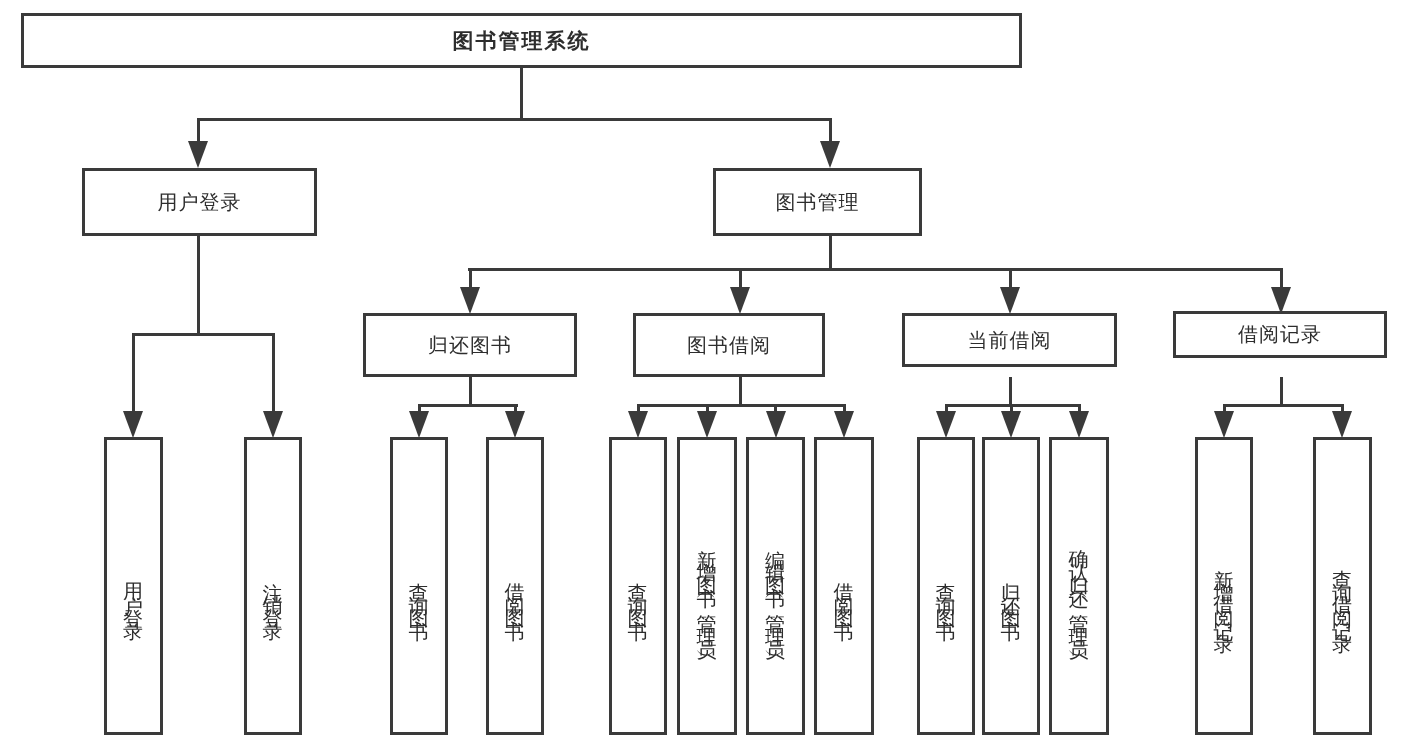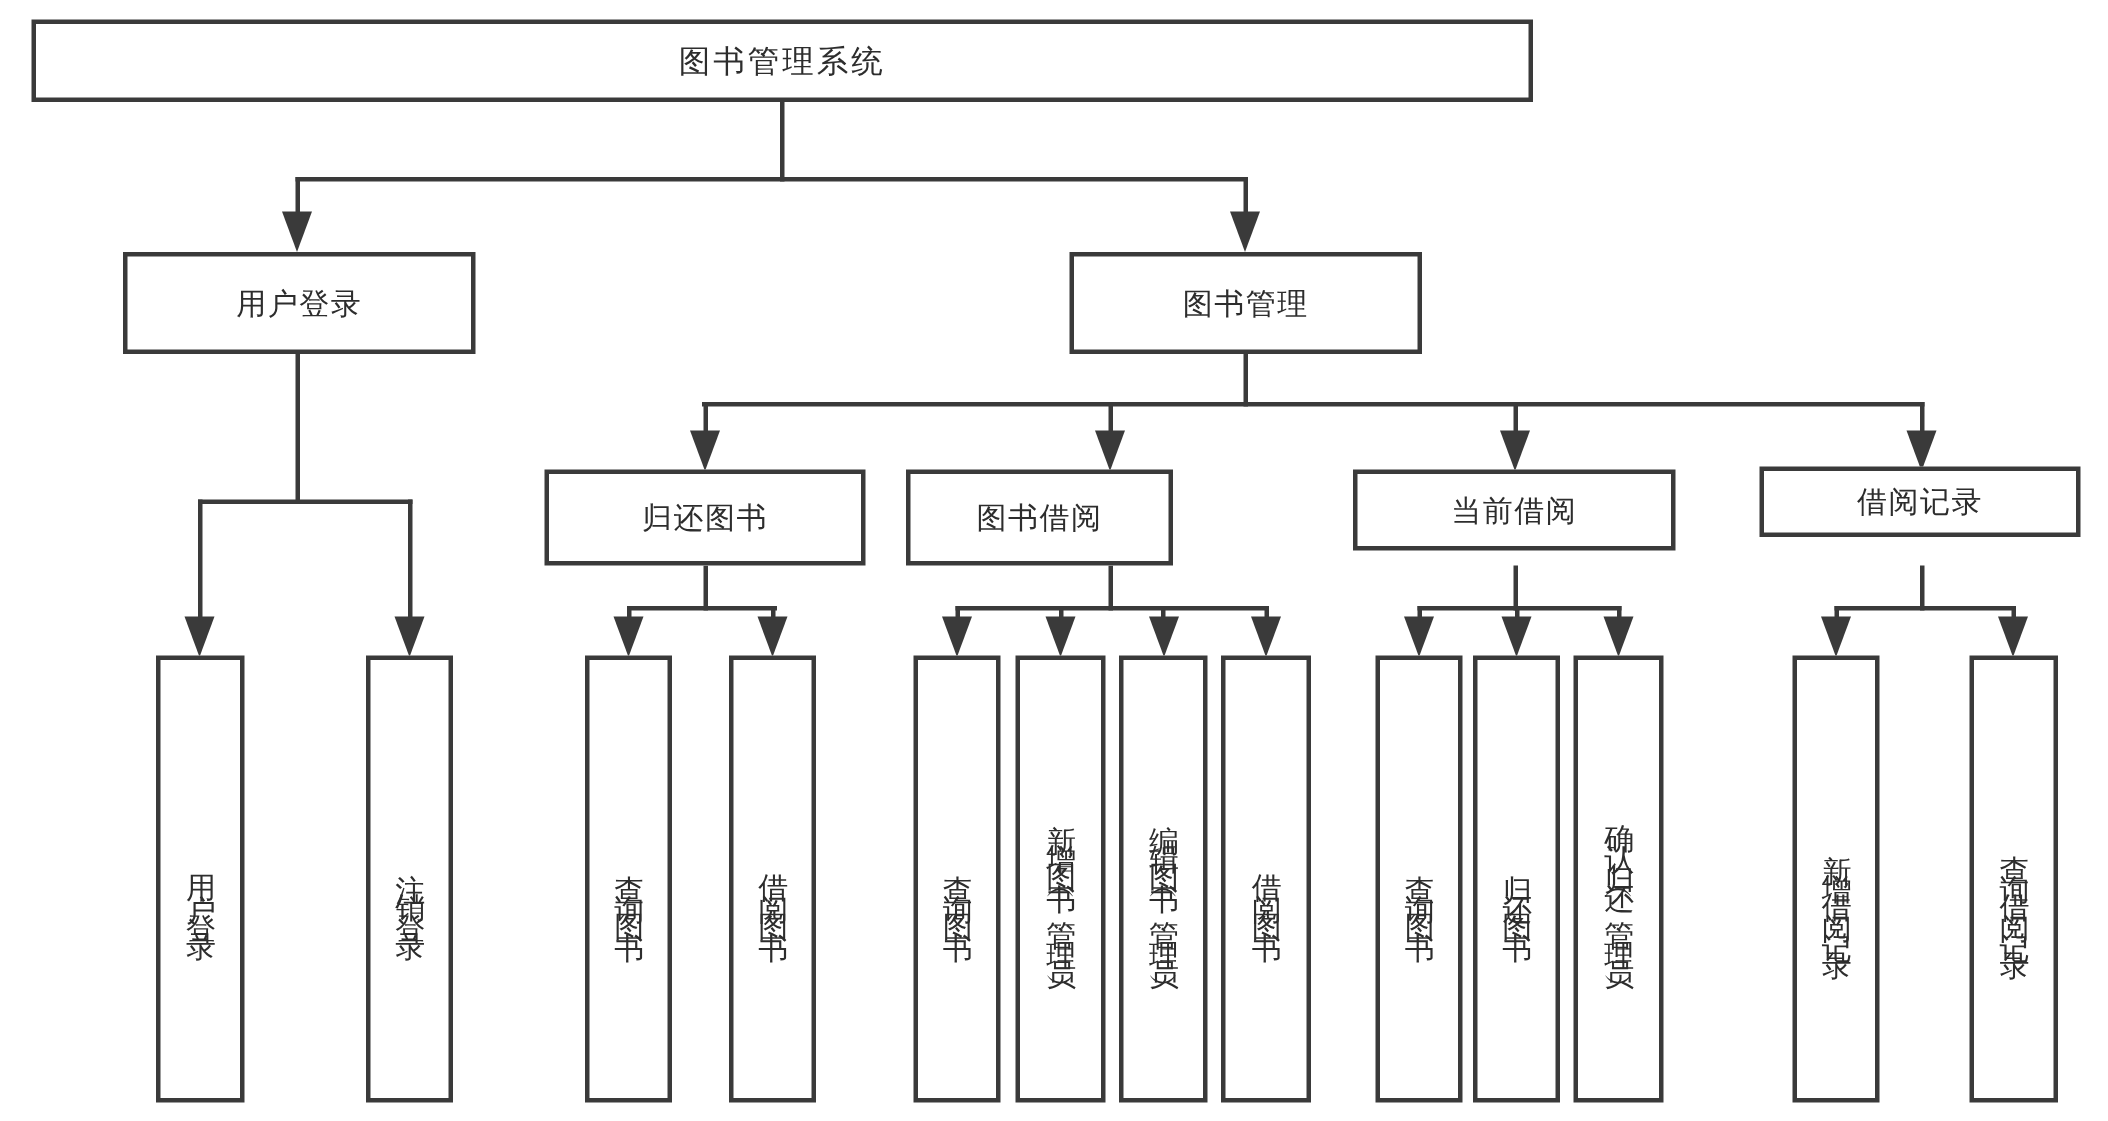--- a/index.html
+++ b/index.html
@@ -32,21 +32,21 @@
     border:3px solid var(--line);
     box-sizing:border-box;
     display:flex;align-items:center;justify-content:center;
   }
   .box .lbl{
     font-size:20px;
     color:var(--text);
     white-space:nowrap;
     letter-spacing:1px;
   }
-  .box.root .lbl{font-size:21px;letter-spacing:2px;}
+  .box.root .lbl{font-size:21px;letter-spacing:2px;font-weight:bold;}
   .vbox .lbl{
     writing-mode:vertical-lr;
     text-orientation:mixed;
     font-size:20px;
     line-height:1;
     letter-spacing:13px;
     margin-bottom:-13px;
     white-space:nowrap;
   }
   .watermark{
@@ -125,28 +125,28 @@
   <div class="arw" style="left:1214px;top:411px"></div>
   <div class="arw" style="left:1332px;top:411px"></div>
 
   <div class="box root" style="left:21px;top:13px;width:1001px;height:55px">
     <span class="lbl">图书管理系统</span>
   </div>
 
   <div class="box" style="left:82px;top:168px;width:235px;height:68px">
     <span class="lbl">用户登录</span>
   </div>
-  <div class="box" style="left:713px;top:168px;width:235px;height:68px">
+  <div class="box" style="left:713px;top:168px;width:209px;height:68px">
     <span class="lbl">图书管理</span>
   </div>
 
   <div class="box" style="left:363px;top:313px;width:214px;height:64px">
     <span class="lbl">归还图书</span>
   </div>
-  <div class="box" style="left:604px;top:313px;width:178px;height:64px">
+  <div class="box" style="left:633px;top:313px;width:192px;height:64px">
     <span class="lbl">图书借阅</span>
   </div>
   <div class="box" style="left:902px;top:313px;width:215px;height:54px">
     <span class="lbl">当前借阅</span>
   </div>
   <div class="box" style="left:1173px;top:311px;width:214px;height:47px">
     <span class="lbl">借阅记录</span>
   </div>
 
   <div class="box vbox" style="left:104px;top:437px;width:59px;height:298px">

